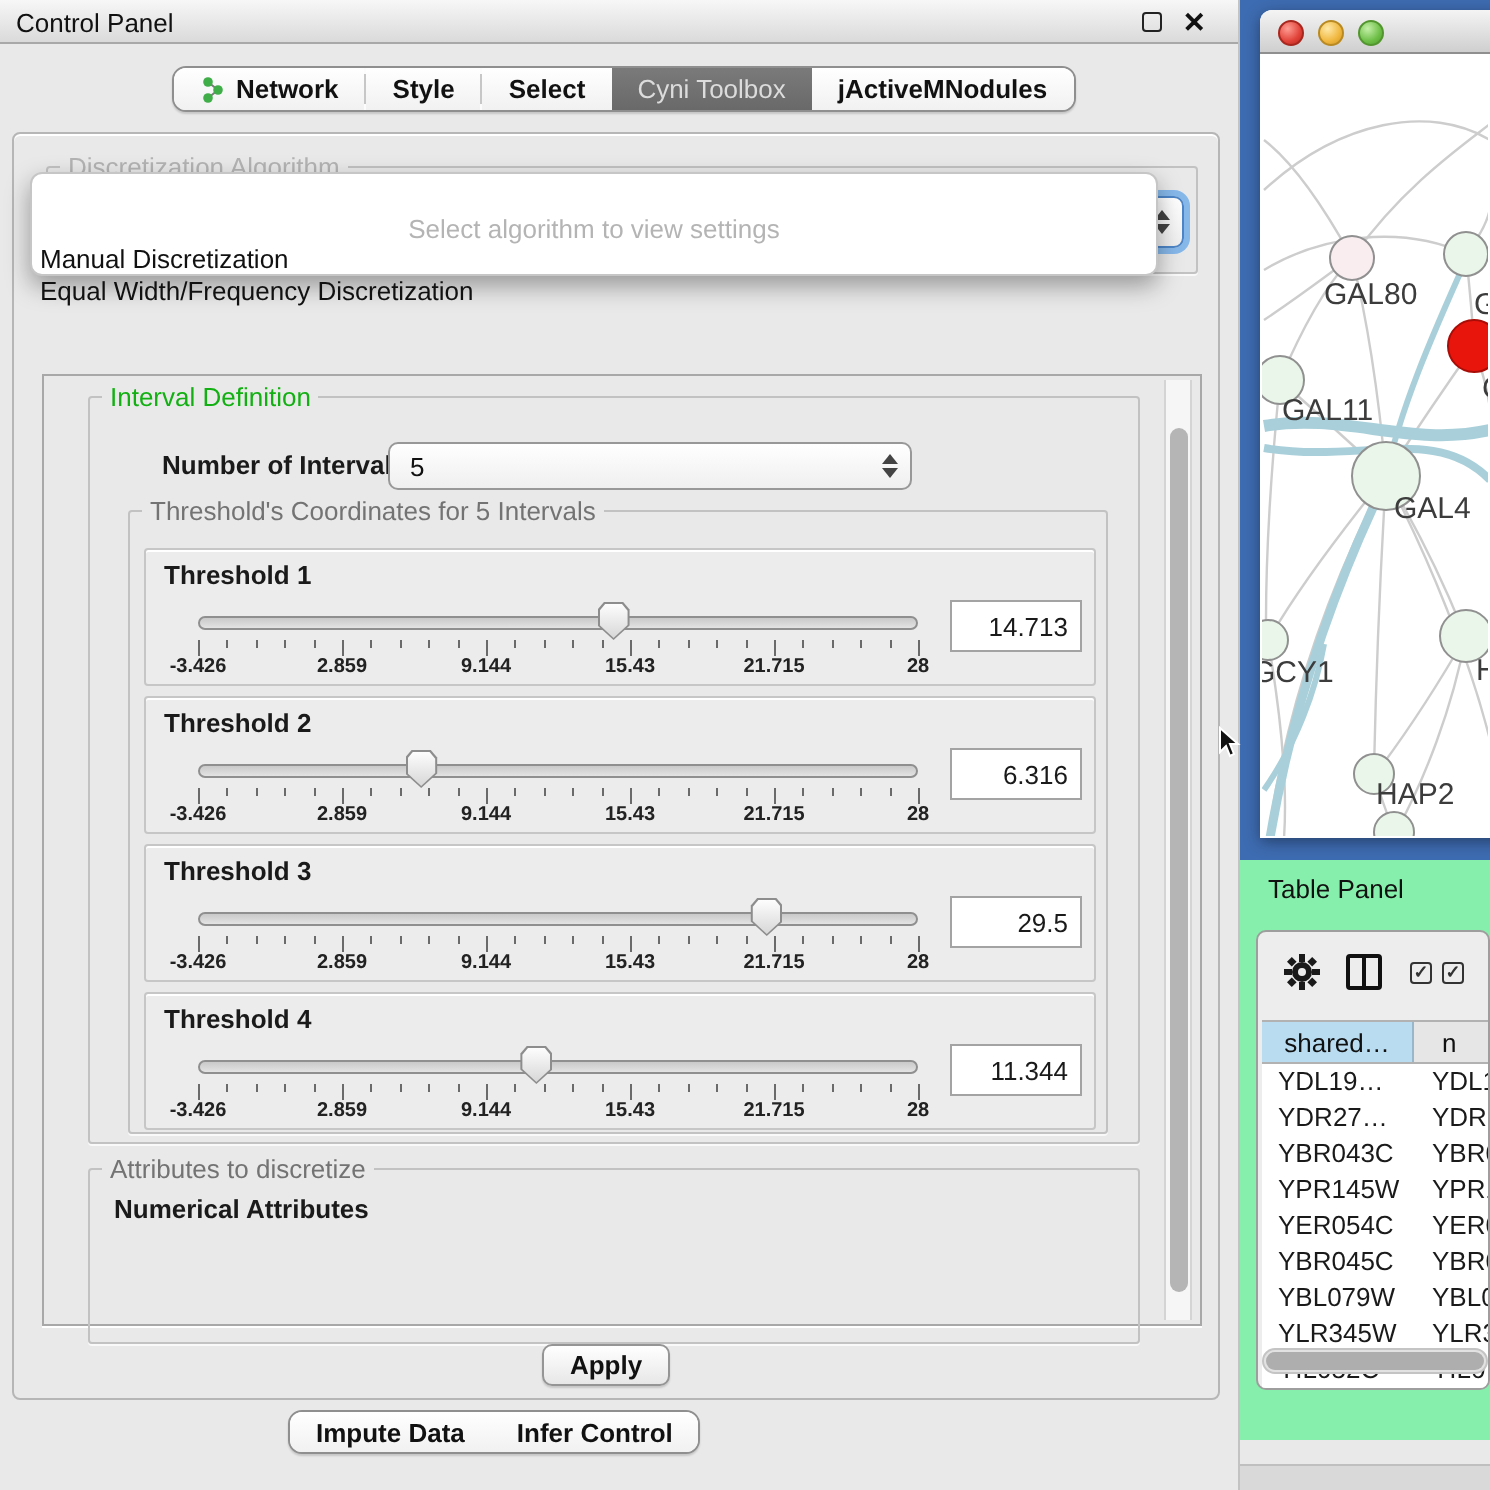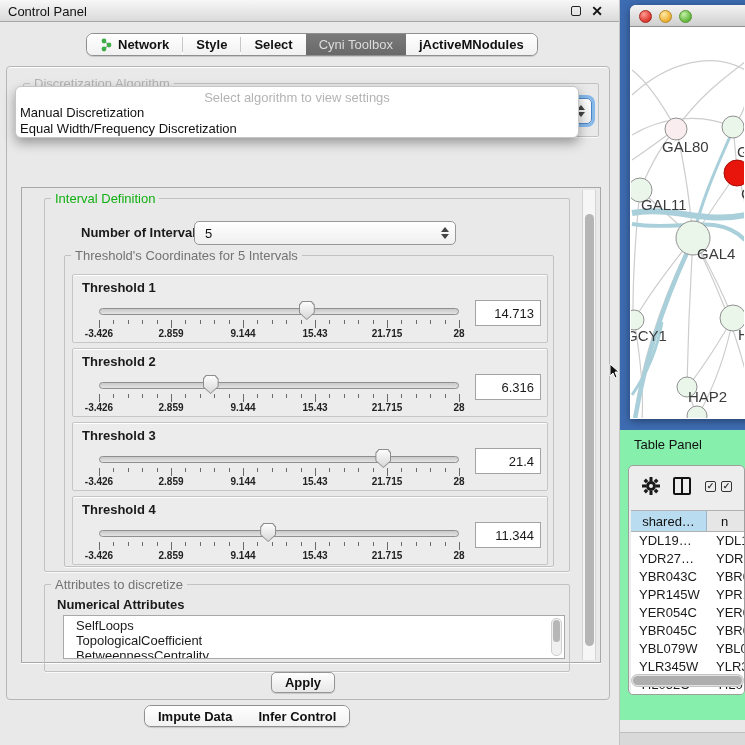--- a/index.html
+++ b/index.html
@@ -34,21 +34,21 @@
   .combo { position:absolute; background:linear-gradient(#ffffff,#efefef); border:1px solid #989898; border-radius:5px; display:flex; align-items:center; }
   .combo .combo-text { flex:1; padding-left:10px; font-size:13px; color:#111; overflow:hidden; white-space:nowrap; }
   .combo .stepper { width:20px; display:flex; flex-direction:column; align-items:center; justify-content:center; gap:2px; height:100%; }
   .arrow-up { width:0; height:0; border-left:4px solid transparent; border-right:4px solid transparent; border-bottom:5px solid #444; }
   .arrow-down { width:0; height:0; border-left:4px solid transparent; border-right:4px solid transparent; border-top:5px solid #444; }
 
   .disc-group { left:16px; top:16px; width:576px; height:54px; }
   .focus-combo { left:8px; top:14px; width:560px; height:26px; box-shadow:0 0 0 3px #86b8ea; border-color:#4d86c8; }
 
   .popup { position:absolute; left:8px; top:19px; width:564px; height:52px; background:#fff; border:1px solid #c6c6c6; border-radius:6px; box-shadow:0 5px 12px rgba(0,0,0,.35); z-index:5; }
-  .popup .prompt { display:block; text-align:center; color:#b4b4b4; font-size:13px; padding-top:3px; }
+  .popup .prompt { display:block; text-align:center; color:#b4b4b4; font-size:13px; padding-top:20px; }
   .popup .opt { display:block; padding-left:4px; font-size:13px; line-height:16px; color:#111; }
   .popup .opt.sel { font-weight:400; }
 
   .tabledata-group { left:16px; top:70px; width:576px; height:46px; }
   .tabledata-group > .legend { color:#222; }
   .td-combo { left:6px; top:13px; width:562px; height:26px; }
 
   .scroll-panel { position:absolute; left:14px; top:120px; width:580px; height:476px; border:1px solid #a8a8a8; background:#e9e9e9; box-shadow:0 1px 0 #fff; }
 
   .interval-group { left:22px; top:10px; width:526px; height:374px; }
@@ -310,21 +310,21 @@
                   <i style="left: 100%; height: 8px;"></i>
                 </div>
                 <div class="tick-labels">
                   <span style="left: 0%;">-3.426</span>
                   <span style="left: 20%;">2.859</span>
                   <span style="left: 40%;">9.144</span>
                   <span style="left: 60%;">15.43</span>
                   <span style="left: 80%;">21.715</span>
                   <span style="left: 100%;">28</span>
                 </div>
-                <div class="value-box">21.4</div>
+                <div class="value-box">29.5</div>
               </div>
               <div class="thresh-box">
                 <div class="thresh-title">Threshold 4</div>
                 <div class="slider-track"></div>
                 <div class="slider-thumb" style="left: 187.197px;">
                   <div class="thumb-inner"></div>
                 </div>
                 <div class="ticks">
                   <i style="left: 0%; height: 8px;"></i>
                   <i style="left: 4%; height: 4px;"></i>
@@ -363,28 +363,20 @@
                 </div>
                 <div class="value-box">11.344</div>
               </div>
             </div>
         </div>
       </div>
 
       <div class="group attr-group">
         <span class="legend blue">Attributes to discretize</span>
         <span class="attr-sublabel">Numerical Attributes</span>
-        <div class="attr-list" id="attr-list">
-          <div class="item">SelfLoops</div>
-            <div class="item">TopologicalCoefficient</div>
-            <div class="item">BetweennessCentrality</div>
-            <div class="attr-scroll">
-              <div class="th"></div>
-            </div>
-        </div>
       </div>
 
       <div class="v-scrollbar">
           <div class="th"></div>
         </div>
     </div>
 
     <div class="apply-btn">Apply</div>
   </div>
 

